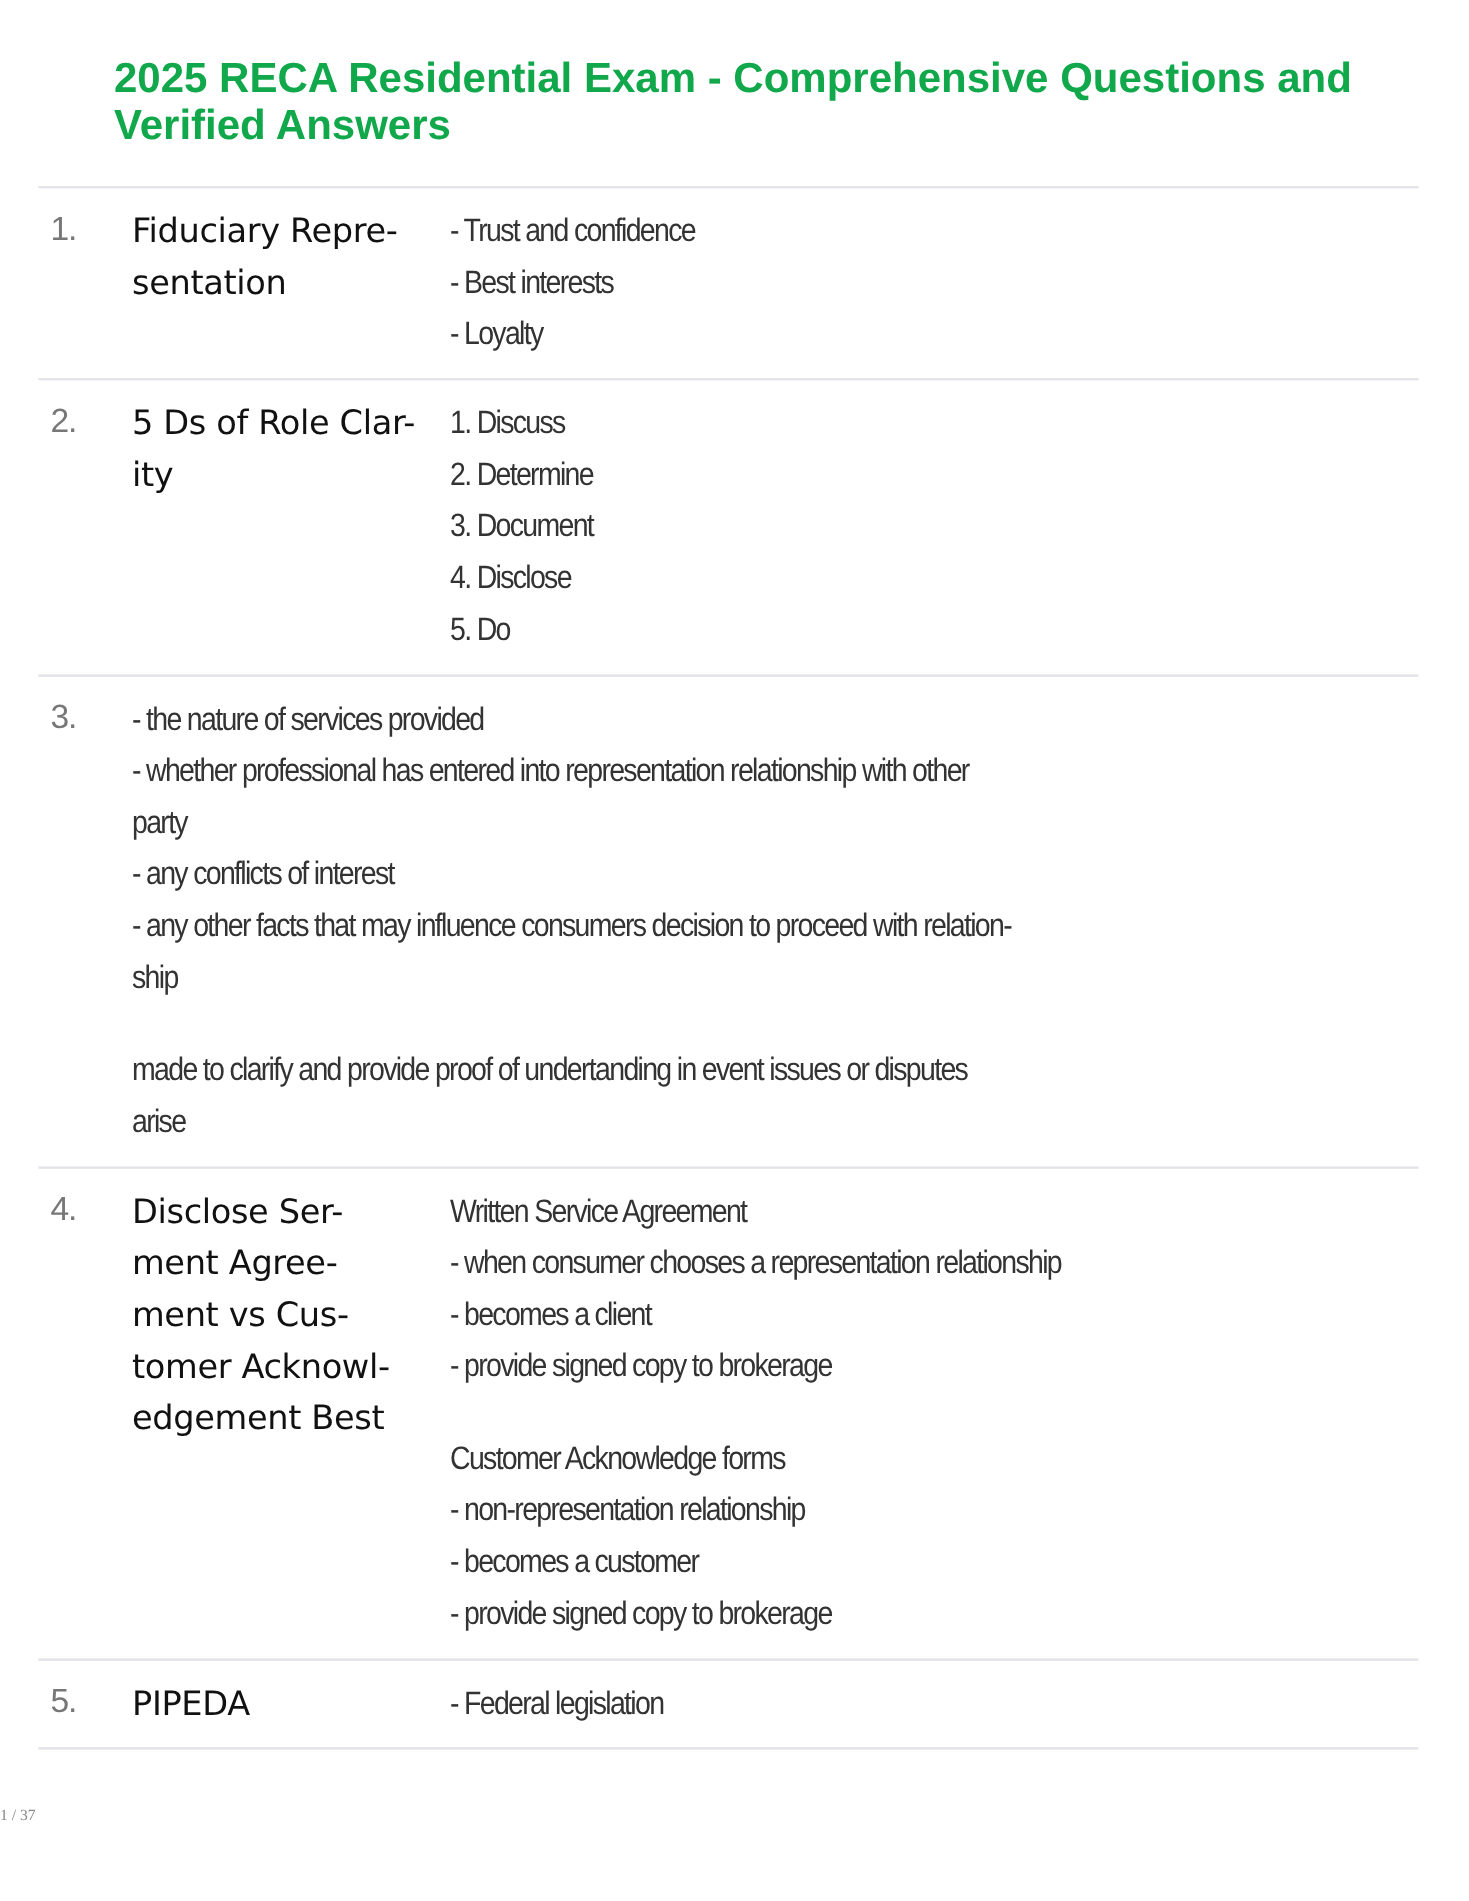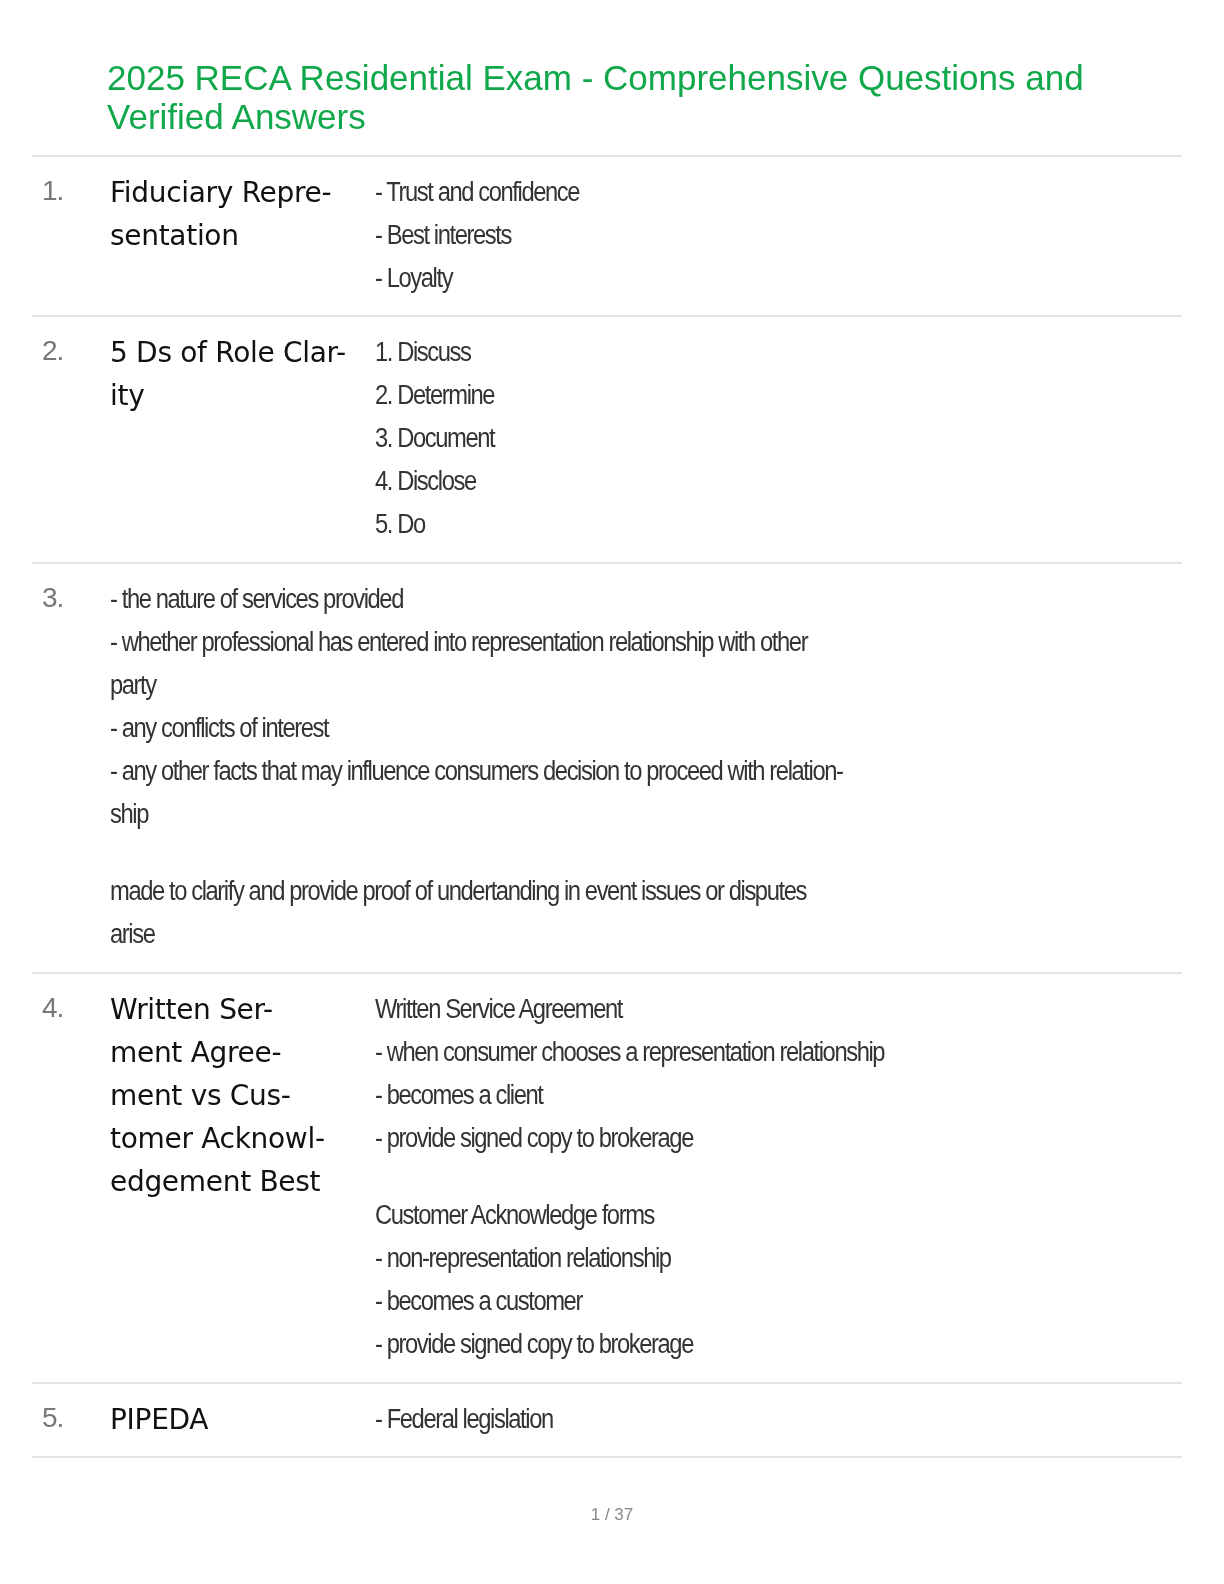--- a/index.html
+++ b/index.html
@@ -1,20 +1,20 @@
 <!DOCTYPE html>
 <html><head>
 <meta charset="utf-8">
 <style>
   html, body { margin: 0; padding: 0; background: #ffffff; }
   body { width: 1224px; height: 1584px; position: relative; overflow: hidden; font-family: "DejaVu Sans", sans-serif; color: #111; }
   .title {
     position: absolute; left: 95px; top: 46px; width: 1080px;
-    font-family: "Liberation Sans", sans-serif; font-weight: normal;
-    font-size: 35px; line-height: 39px; color: #10a84a; margin: 12px;
+    font-family: "Liberation Sans", sans-serif; font-weight: bold;
+    font-size: 35px; line-height: 39px; color: #10a84a; margin: 0;
   }
   .table { position: absolute; left: 32px; top: 155px; width: 1150px; }
   .row { border-top: 2px solid #e3e3e8; display: flex; }
   .row.last { border-bottom: 2px solid #e3e3e8; }
   .num {
     width: 78px; flex: none; padding-left: 10px; box-sizing: border-box;
     font-family: "Liberation Sans Narrow", "Liberation Sans", sans-serif;
     font-size: 28px; color: #777; font-weight: 300; letter-spacing: -1px;
   }
   .term {
@@ -25,22 +25,22 @@
   }
   .def {
     flex: 1; font-family: "Liberation Sans", sans-serif; font-size: 27px;
     line-height: 43px; color: #333; letter-spacing: -1.6px;
     transform: scaleX(0.88); transform-origin: left top; width: 113%;
     padding-right: 0;
   }
   .def .line { display: block; white-space: nowrap; }
   .def .gap { display: block; height: 34px; }
   .footer {
-    position: absolute; top: 1505px; left: 0; width: 1224px; text-align: center;
-    font-family: Liberation Sans, sans-serif; font-size: 17px; color: #888;
+    position: absolute; top: 1505px; left: 0; width: 1224px; 
+    font-family: Liberation Serif, serif; font-size: 13px; color: #888;
   }
 </style>
 </head>
 <body>
 
 <h1 class="title">2025 RECA Residential Exam - Comprehensive Questions and Verified Answers</h1>
 
 <div class="table">
 
   <div class="row" style="padding-top:14px; height:144px;">
@@ -82,21 +82,21 @@
       <span class="line">ship</span>
       <span class="gap"></span>
       <span class="line">made to clarify and provide proof of undertanding in event issues or disputes</span>
       <span class="line">arise</span>
     </div>
   </div>
 
   <div class="row" style="padding-top:14px; height:394px;">
     <div class="num" style="padding-top:4px;">4.</div>
     <div class="term">
-      <span style="display:block">Written Ser-</span>
+      <span style="display:block">Disclose Ser-</span>
       <span style="display:block">ment Agree-</span>
       <span style="display:block">ment vs Cus-</span>
       <span style="display:block">tomer Acknowl-</span>
       <span style="display:block">edgement Best</span>
     </div>
     <div class="def">
       <span class="line">Written Service Agreement</span>
       <span class="line">- when consumer chooses a representation relationship</span>
       <span class="line">- becomes a client</span>
       <span class="line">- provide signed copy to brokerage</span>

